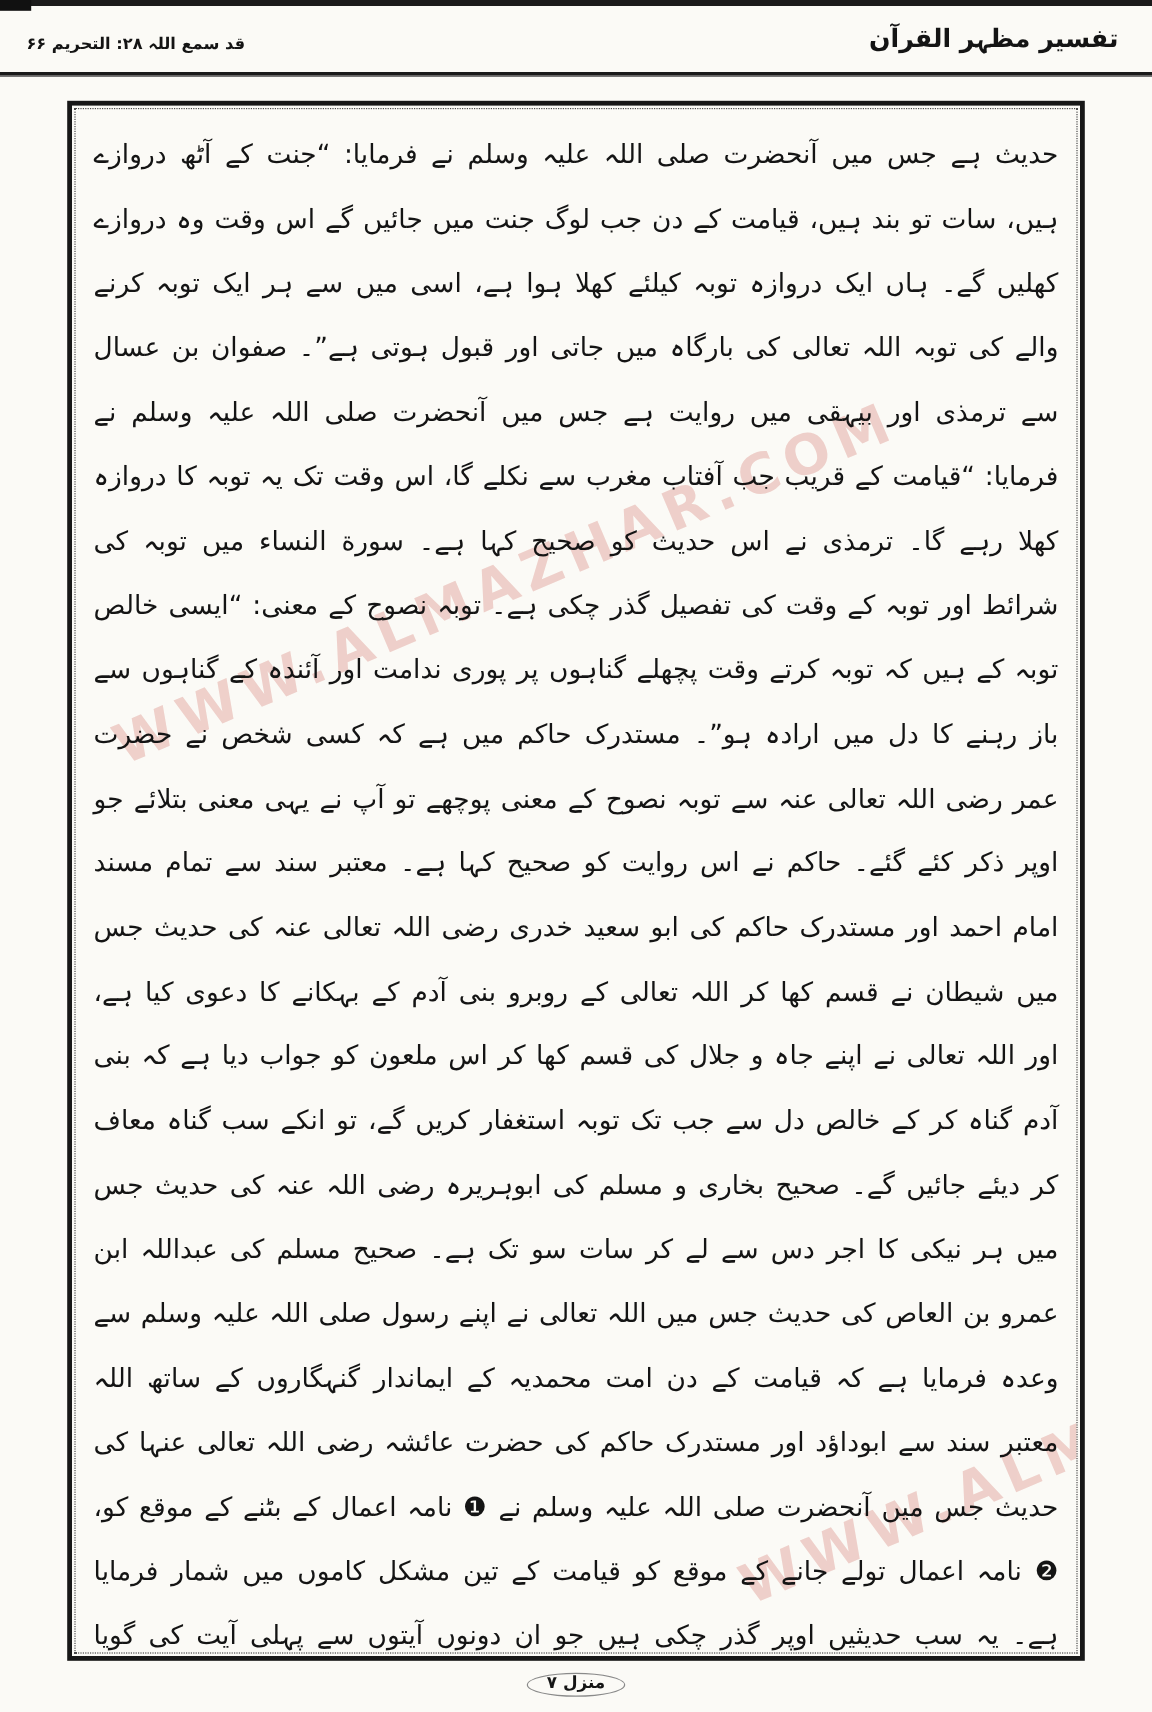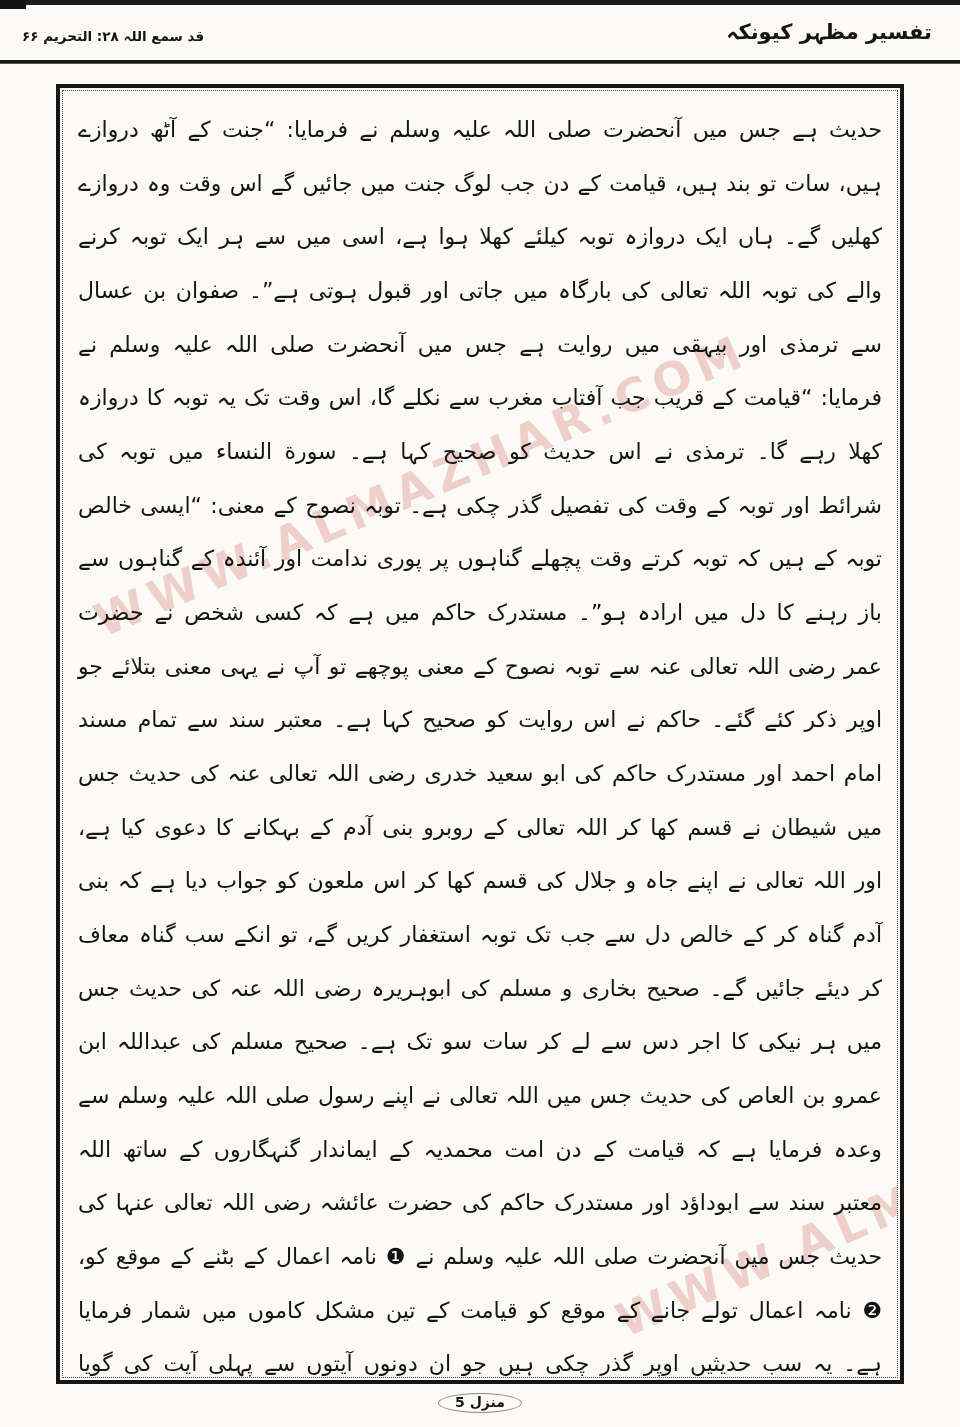--- a/index.html
+++ b/index.html
@@ -30,34 +30,34 @@
 </style>
 </head>
 <body>
 
 <div class="page">
   <div class="scan-edge-top"></div>
   <div class="corner-blot"></div>
 
   <div class="header">
     <div class="ref">قد سمع اللہ ۲۸: التحریم ۶۶</div>
-    <div class="title">تفسیر مظہر کیونکہ</div>
+    <div class="title">تفسیر مظہر القرآن</div>
   </div>
   <div class="header-rule"></div>
 
   <div class="box">
     <div class="box-inner">
       <div class="watermark wm1">WWW.ALMAZHAR.COM</div>
       <div class="watermark wm2">WWW.ALMAZHAR.COM</div>
 
       <div class="para">حدیث ہے جس میں آنحضرت صلی اللہ علیہ وسلم نے فرمایا: “جنت کے آٹھ دروازے ہیں، سات تو بند ہیں، قیامت کے دن جب لوگ جنت میں جائیں گے اس وقت وہ دروازے کھلیں گے۔ ہاں ایک دروازہ توبہ کیلئے کھلا ہوا ہے، اسی میں سے ہر ایک توبہ کرنے والے کی توبہ اللہ تعالی کی بارگاہ میں جاتی اور قبول ہوتی ہے”۔ صفوان بن عسال سے ترمذی اور بیہقی میں روایت ہے جس میں آنحضرت صلی اللہ علیہ وسلم نے فرمایا: “قیامت کے قریب جب آفتاب مغرب سے نکلے گا، اس وقت تک یہ توبہ کا دروازہ کھلا رہے گا۔ ترمذی نے اس حدیث کو صحیح کہا ہے۔ سورة النساء میں توبہ کی شرائط اور توبہ کے وقت کی تفصیل گذر چکی ہے۔ توبہ نصوح کے معنی: “ایسی خالص توبہ کے ہیں کہ توبہ کرتے وقت پچھلے گناہوں پر پوری ندامت اور آئندہ کے گناہوں سے باز رہنے کا دل میں ارادہ ہو”۔ مستدرک حاکم میں ہے کہ کسی شخص نے حضرت عمر رضی اللہ تعالی عنہ سے توبہ نصوح کے معنی پوچھے تو آپ نے یہی معنی بتلائے جو اوپر ذکر کئے گئے۔ حاکم نے اس روایت کو صحیح کہا ہے۔ معتبر سند سے تمام مسند امام احمد اور مستدرک حاکم کی ابو سعید خدری رضی اللہ تعالی عنہ کی حدیث جس میں شیطان نے قسم کھا کر اللہ تعالی کے روبرو بنی آدم کے بہکانے کا دعوی کیا ہے، اور اللہ تعالی نے اپنے جاہ و جلال کی قسم کھا کر اس ملعون کو جواب دیا ہے کہ بنی آدم گناہ کر کے خالص دل سے جب تک توبہ استغفار کریں گے، تو انکے سب گناہ معاف کر دیئے جائیں گے۔ صحیح بخاری و مسلم کی ابوہریرہ رضی اللہ عنہ کی حدیث جس میں ہر نیکی کا اجر دس سے لے کر سات سو تک ہے۔ صحیح مسلم کی عبداللہ ابن عمرو بن العاص کی حدیث جس میں اللہ تعالی نے اپنے رسول صلی اللہ علیہ وسلم سے وعدہ فرمایا ہے کہ قیامت کے دن امت محمدیہ کے ایماندار گنہگاروں کے ساتھ اللہ</div>
 
 
       <div class="para">معتبر سند سے ابوداؤد اور مستدرک حاکم کی حضرت عائشہ رضی اللہ تعالی عنہا کی حدیث جس میں آنحضرت صلی اللہ علیہ وسلم نے ❶ نامہ اعمال کے بٹنے کے موقع کو، ❷ نامہ اعمال تولے جانے کے موقع کو قیامت کے تین مشکل کاموں میں شمار فرمایا ہے۔ یہ سب حدیثیں اوپر گذر چکی ہیں جو ان دونوں آیتوں سے پہلی آیت کی گویا تفسیر ہیں۔ ان حدیثوں اور آیت کو ملا کر حاصل مطلب یہ قرار پایا ہے کہ اللہ تعالی نے قیامت کے دن امت محمدیہ صلی اللہ علیہ وسلم کے ایماندار گنہگاروں کے ساتھ اچھا برتاؤ کرنے کے وعدے کو پورا کرنے کے لئے نیکیوں کا اجر بڑھا کر، اور گناہوں کو توبہ و استغفار سے معاف فرما کر، نامہ اعمال کے بٹنے کے اور اعمال کے تولے جانے کے دونوں مشکل موقعوں کو آسان کر دیا۔ کیونکہ گناہوں کے معاف ہو جانے سے نامہ اعمال میں فقط نیکیاں رہ جائیں گی، جس سے اعمال نامہ دائیں ہاتھ میں دیے جانے کے قابل ہو جائیں گے۔ اسی طرح نیکیوں کے اجر کے بڑھ جانے سے میزان میں نیکیوں کا وزن زیادہ ہو جائے گا۔ ❸ رہا تیسرا مشکل موقع پل صراط کا، اس کیلئے فرمایا کہ پل صراط کے اندھیرے کو جلدی سے طے کرنے کی غرض سے ان لوگوں کے اعمال کے موافق ان کو روشنی دی جائے گی، تا کہ پل صراط کو</div>
       <div class="para-end">طے کر کے یہ لوگ جھٹ پٹ جنت میں جا پہنچیں۔</div>
 
     </div>
   </div>
 
   <div class="footer">
-    <span class="manzil">منزل 5</span>
+    <span class="manzil">منزل ۷</span>
   </div>
 </div>
 
 </body></html>

